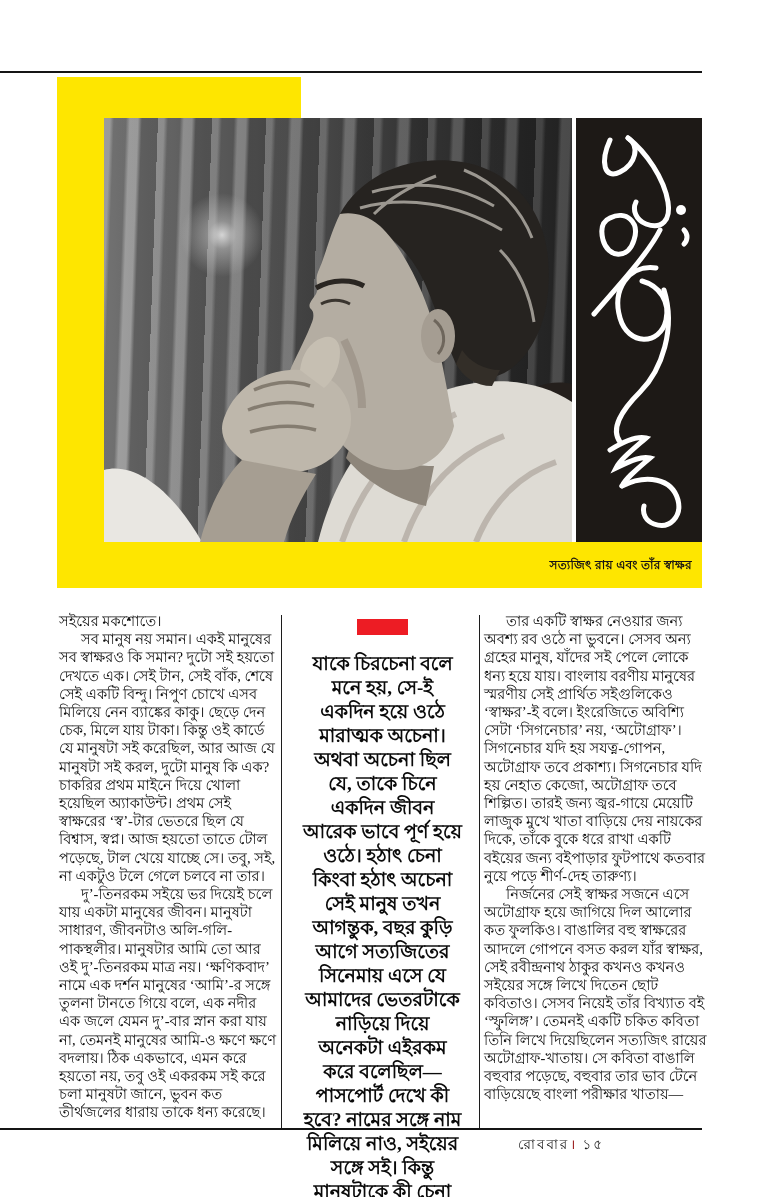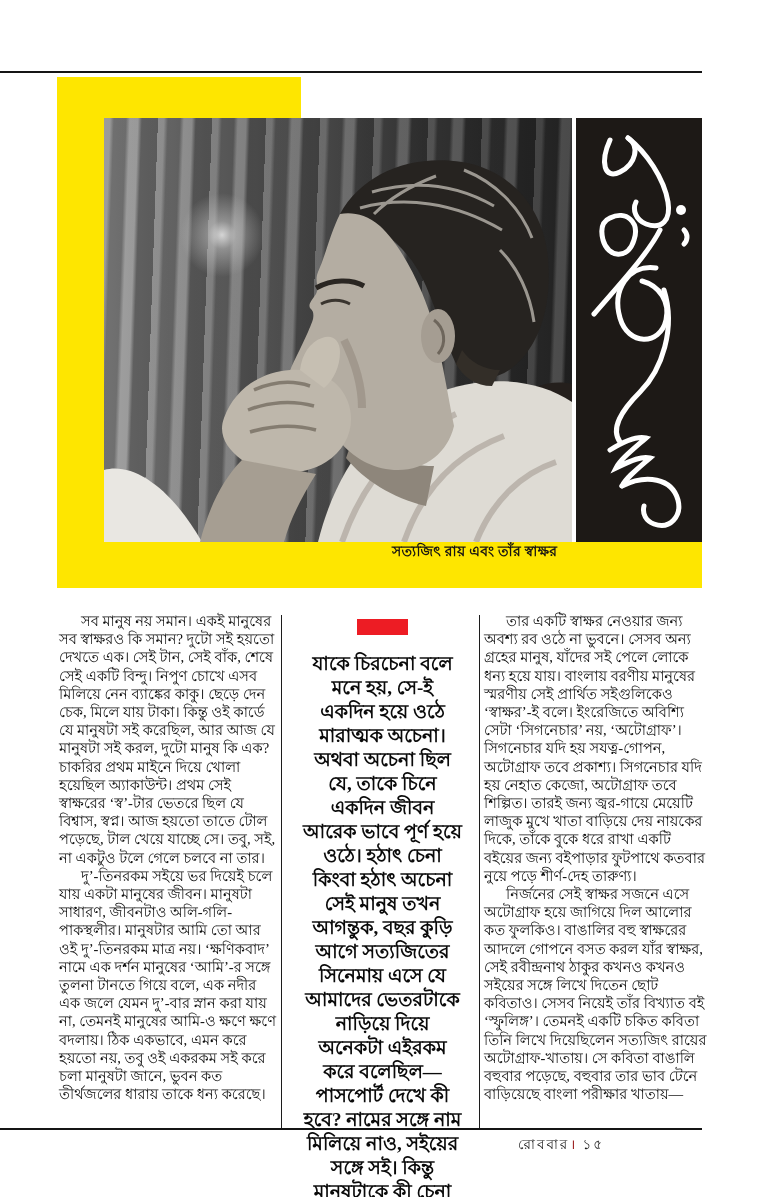--- a/index.html
+++ b/index.html
@@ -29,22 +29,22 @@
       radial-gradient(circle at 118px 117px, rgba(235,235,235,.85) 0, rgba(200,200,200,.5) 14px, rgba(120,120,120,0) 42px),
       repeating-linear-gradient(92deg, rgba(255,255,255,.10) 0 6px, rgba(0,0,0,.22) 10px 22px, rgba(255,255,255,.15) 26px 34px, rgba(0,0,0,.30) 38px 54px),
       linear-gradient(90deg,#919191 0,#737373 22%,#585858 48%,#3d3d3d 72%,#2b2b2b 100%);
   }
   .photo svg{position:absolute;left:0;top:0;display:block;}
   
   .sig-panel{position:absolute;left:576px;top:118px;width:126px;height:424px;background:var(--panel);}
   .sig-panel svg{display:block;width:126px;height:424px;}
   
   .caption{
-    position:absolute;left:392px;top:540px;width:300px;text-align:left;
-    font-size:14px;font-weight:bold;letter-spacing:.3px;color:#181512;
+    position:absolute;left:392px;top:556px;width:300px;text-align:right;
+    font-size:12px;font-weight:bold;letter-spacing:.3px;color:#181512;
   }
   
   .col{position:absolute;top:612px;font-size:14.6px;line-height:18.2px;color:#0e0e0e;}
   .col p{margin:0;text-indent:22px;}
   .col p.cont{text-indent:0;}
   .col1{left:59px;width:222px;}
   .col3{left:484px;width:226px;}
   .divider{position:absolute;top:615px;width:1px;height:515px;background:#1c1c1c;}
   .d1{left:281px;}
   .d2{left:479px;}
@@ -117,20 +117,21 @@
         <path d="M46,368 C70,356 96,360 102,382 C106,398 94,412 78,406 C70,403 66,396 68,388"></path>
         <path d="M108,112 C112,116 112,122 108,126"></path>
       </g>
       <circle cx="105" cy="92" r="5" fill="#ffffff"></circle>
     </svg>
   </div>
 
   <div class="caption">সত্যজিৎ রায় এবং তাঁর স্বাক্ষর</div>
 
   <div class="col col1">
+    <p class="cont">সইয়ের মকশোতে।</p>
     <p>সব মানুষ নয় সমান। একই মানুষের সব স্বাক্ষরও কি সমান? দুটো সই হয়তো দেখতে এক। সেই টান, সেই বাঁক, শেষে সেই একটি বিন্দু। নিপুণ চোখে এসব মিলিয়ে নেন ব্যাঙ্কের কাকু। ছেড়ে দেন চেক, মিলে যায় টাকা। কিন্তু ওই কার্ডে যে মানুষটা সই করেছিল, আর আজ যে মানুষটা সই করল, দুটো মানুষ কি এক? চাকরির প্রথম মাইনে দিয়ে খোলা হয়েছিল অ্যাকাউন্ট। প্রথম সেই স্বাক্ষরের ‘স্ব’-টার ভেতরে ছিল যে বিশ্বাস, স্বপ্ন। আজ হয়তো তাতে টোল পড়েছে, টাল খেয়ে যাচ্ছে সে। তবু, সই, না একটুও টলে গেলে চলবে না তার।</p>
     <p>দু’-তিনরকম সইয়ে ভর দিয়েই চলে যায় একটা মানুষের জীবন। মানুষটা সাধারণ, জীবনটাও অলি-গলি-পাকস্থলীর। মানুষটার আমি তো আর ওই দু’-তিনরকম মাত্র নয়। ‘ক্ষণিকবাদ’ নামে এক দর্শন মানুষের ‘আমি’-র সঙ্গে তুলনা টানতে গিয়ে বলে, এক নদীর এক জলে যেমন দু’-বার স্নান করা যায় না, তেমনই মানুষের আমি-ও ক্ষণে ক্ষণে বদলায়। ঠিক একভাবে, এমন করে হয়তো নয়, তবু ওই একরকম সই করে চলা মানুষটা জানে, ভুবন কত তীর্থজলের ধারায় তাকে ধন্য করেছে।</p>
   </div>
 
   <div class="divider d1"></div>
 
   <div class="quote-wrap">
     <span class="redbar"></span>
     <div class="quote">যাকে চিরচেনা বলে মনে হয়, সে-ই একদিন হয়ে ওঠে মারাত্মক অচেনা। অথবা অচেনা ছিল যে, তাকে চিনে একদিন জীবন আরেক ভাবে পূর্ণ হয়ে ওঠে। হঠাৎ চেনা কিংবা হঠাৎ অচেনা সেই মানুষ তখন আগন্তুক, বছর কুড়ি আগে সত্যজিতের সিনেমায় এসে যে আমাদের ভেতরটাকে নাড়িয়ে দিয়ে অনেকটা এইরকম করে বলেছিল— পাসপোর্ট দেখে কী হবে? নামের সঙ্গে নাম মিলিয়ে নাও, সইয়ের সঙ্গে সই। কিন্তু মানুষটাকে কী চেনা গেল তাতে?</div>
     

